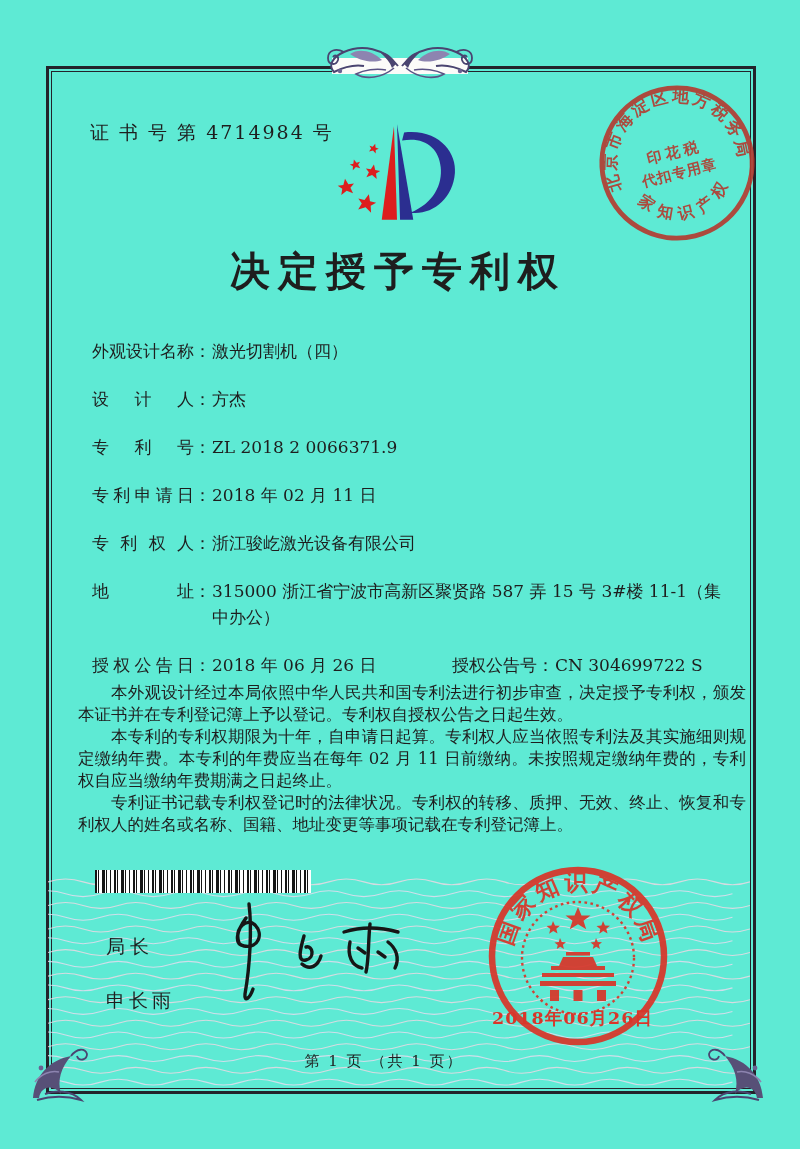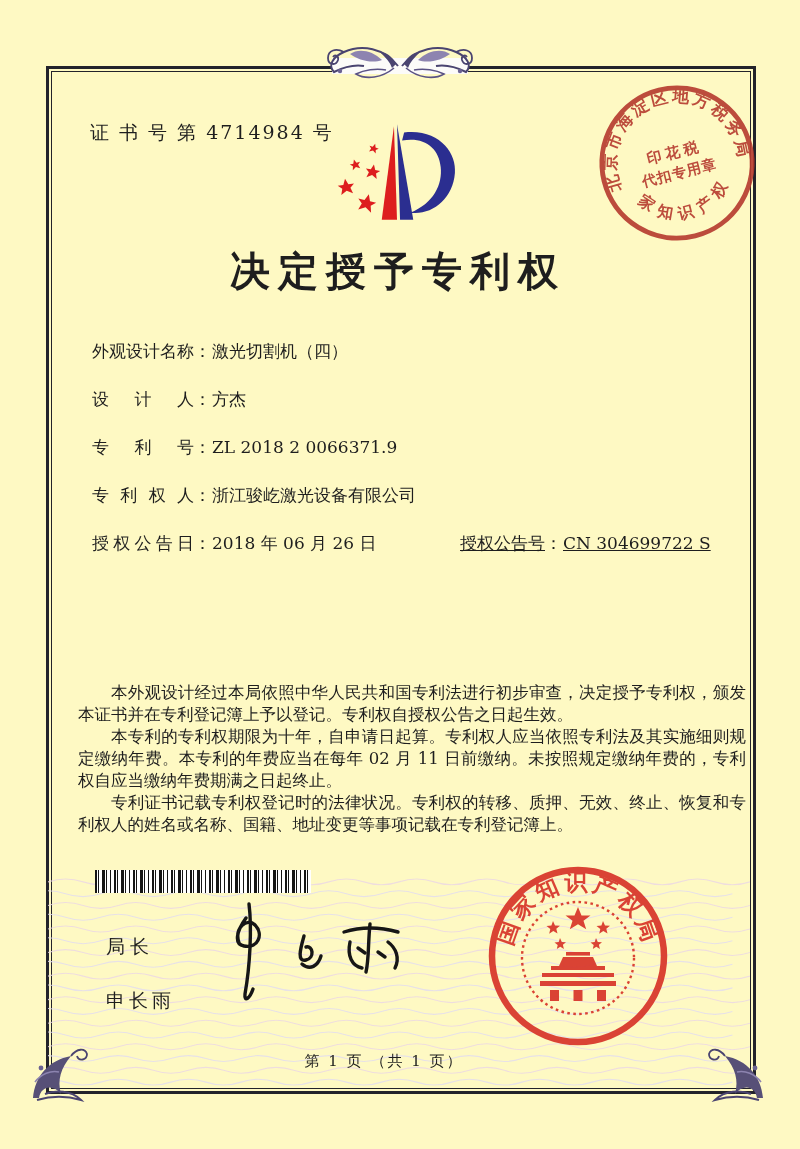--- a/index.html
+++ b/index.html
@@ -1,34 +1,34 @@
 <!DOCTYPE html>
 <html><head>
 <meta charset="utf-8">
 <style>
   html,body{margin:0;padding:0;background:#e9e7e4;}
-  .canvas{position:relative;width:800px;height:1149px;background:#fef9c3;overflow:hidden;
+  .canvas{position:relative;width:800px;height:1149px;background:#5eead4;overflow:hidden;
           font-family:"DejaVu Serif","Liberation Serif",serif;color:#1e1e1e;}
   
   .frame-outer{position:absolute;left:46px;top:66px;width:704px;height:1022px;border:3px solid #23232b;}
   .frame-inner{position:absolute;inset:2px;border:1px solid #23232b;}
   
   .waves{position:absolute;left:48px;top:876px;width:702px;height:212px;z-index:1;opacity:.85;}
   
   .cert-no{position:absolute;left:90px;top:120px;font-size:19px;letter-spacing:2px;z-index:3;}
   .logo{position:absolute;left:333px;top:114px;width:128px;height:116px;z-index:3;}
   .tax-stamp{position:absolute;left:594px;top:80px;width:166px;height:166px;transform:rotate(-14deg);z-index:3;}
   .title{position:absolute;left:46px;top:244px;width:704px;text-align:center;font-size:40px;font-weight:700;
          letter-spacing:8px;z-index:3;}
   .fields{position:absolute;left:92px;top:338px;width:650px;z-index:3;font-size:17px;}
   .row{margin-bottom:22px;line-height:26px;position:relative;}
   .lab{display:inline-block;width:102px;text-align:justify;text-align-last:justify;vertical-align:top;}
   .col{display:inline-block;width:18px;vertical-align:top;}
   .val{display:inline-block;vertical-align:top;max-width:520px;}
-  .grant-group{position:absolute;left:368px;top:0;white-space:nowrap;text-decoration:underline;}
+  .grant-group{position:absolute;left:360px;top:0;white-space:nowrap;}
   .paras{position:absolute;left:78px;top:682px;width:668px;z-index:3;}
   .paras p{margin:0;text-indent:2em;font-size:16.5px;line-height:22px;text-align:justify;}
   .barcode{position:absolute;left:95px;top:870px;width:216px;height:23px;z-index:3;
     background:repeating-linear-gradient(90deg,#151515 0 2px,#fff 2px 3px,#151515 3px 4px,#fff 4px 7px,
       #151515 7px 10px,#fff 10px 11px,#151515 11px 12px,#fff 12px 15px,#151515 15px 16px,#fff 16px 19px);}
   .sig-title{position:absolute;left:106px;top:934px;font-size:19px;letter-spacing:5px;z-index:3;}
   .sig-name{position:absolute;left:106px;top:976px;font-size:19px;letter-spacing:4px;z-index:3;margin-top:12px;}
   .sig-hand{position:absolute;left:208px;top:898px;width:235px;height:115px;z-index:3;}
   .seal{position:absolute;left:480px;top:860px;width:196px;height:196px;z-index:4;opacity:.93;}
   .seal-date{position:absolute;left:492px;top:1006px;font-size:17.5px;font-weight:700;letter-spacing:1px;
@@ -142,21 +142,27 @@
     <div class="row">
       <span class="lab">外观设计名称</span><span class="col">：</span><span class="val">激光切割机（四）</span>
     </div>
     <div class="row">
       <span class="lab">设计人</span><span class="col">：</span><span class="val">方杰</span>
     </div>
     <div class="row">
       <span class="lab">专利号</span><span class="col">：</span><span class="val">ZL 2018 2 0066371.9</span>
     </div>
     <div class="row">
+      <span class="lab">专利申请日</span><span class="col">：</span><span class="val">2018 年 02 月 11 日</span>
+    </div>
+    <div class="row">
       <span class="lab">专利权人</span><span class="col">：</span><span class="val">浙江骏屹激光设备有限公司</span>
+    </div>
+    <div class="row">
+      <span class="lab">地址</span><span class="col">：</span><span class="val" style="max-width:522px">315000 浙江省宁波市高新区聚贤路 587 弄 15 号 3#楼 11-1（集中办公）</span>
     </div>
     <div class="row">
       <span class="lab">授权公告日</span><span class="col">：</span><span class="val">2018 年 06 月 26 日</span>
       <span class="grant-group">
         <span>授权公告号</span><span class="col">：</span><span>CN 304699722 S</span>
       </span>
     </div>
   </div>
 
   <div class="paras">
@@ -203,16 +209,17 @@
       <rect x="86" y="92" width="24" height="3.6"></rect>
       <path d="M79,106 l4,-9 h30 l4,9 z"></path>
       <rect x="71" y="106" width="54" height="4"></rect>
       <rect x="62" y="113" width="72" height="4"></rect>
       <rect x="60" y="121" width="76" height="5"></rect>
       <rect x="70" y="130" width="9" height="11"></rect>
       <rect x="93.5" y="130" width="9" height="11"></rect>
       <rect x="117" y="130" width="9" height="11"></rect>
     </g>
   </svg>
+  <div class="seal-date">2018年06月26日</div>
 
   <div class="footer">第 1 页 （共 1 页）</div>
 
 </div>
 
 </body></html>

